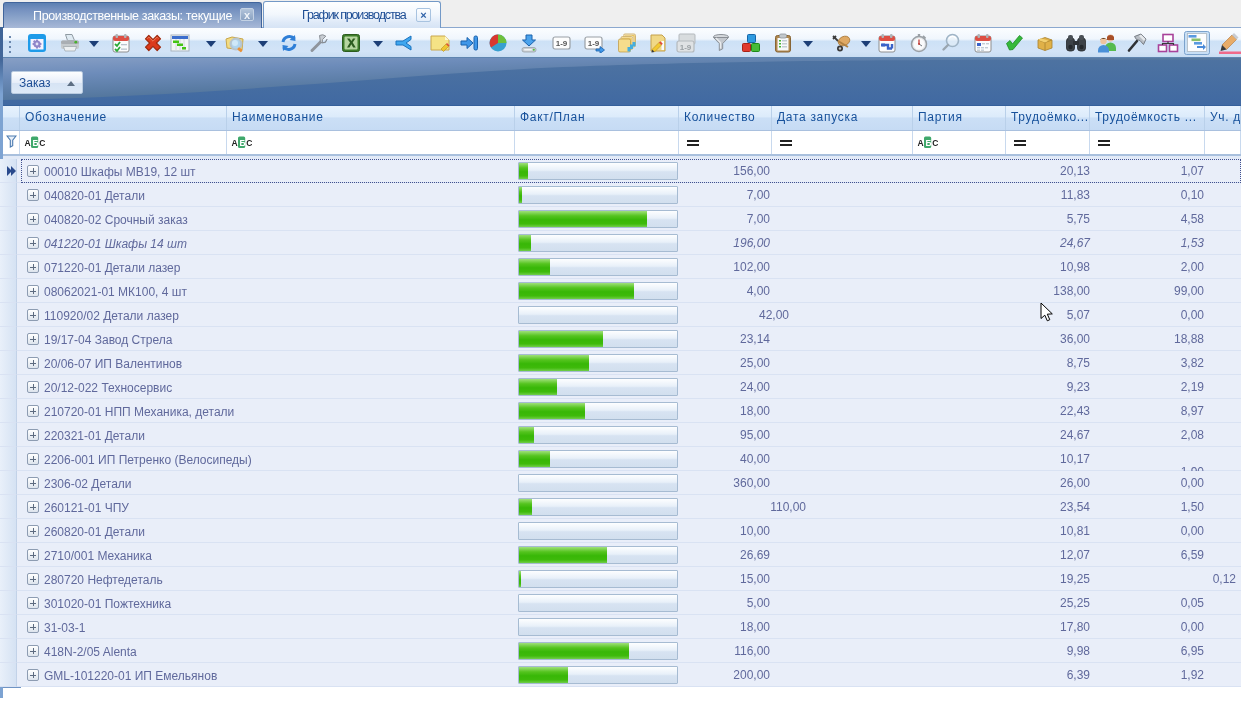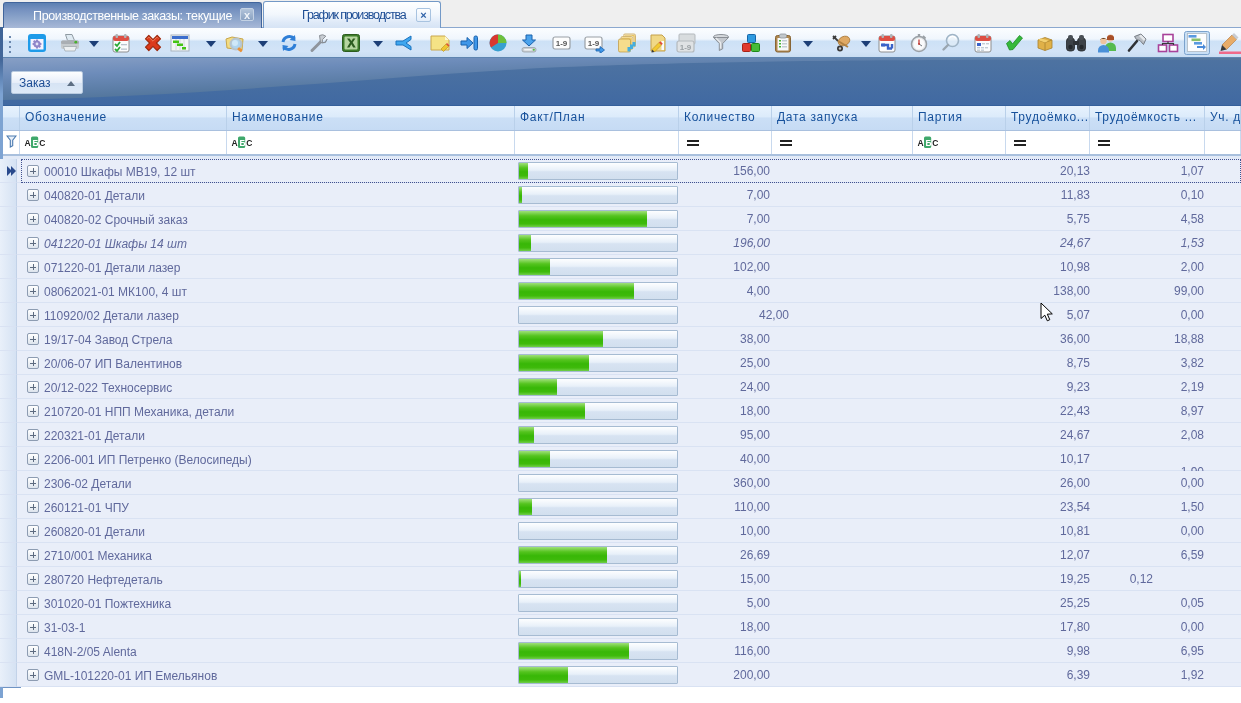--- a/index.html
+++ b/index.html
@@ -499,21 +499,21 @@
     <span class="num" style="left:1003px;width:84px;">5,07</span>
     <span class="num" style="left:1087px;width:114px;">0,00</span>
   </div>
 <div class="ind" style="top:303px;"></div>
 <div class="row" style="top:327px;">
     <div class="plus"></div>
     <span class="nm">19/17-04 Завод Стрела</span>
     <div class="track">
       <div class="fill" style="width:84px;"></div>
     </div>
-    <span class="num" style="left:676px;width:91px;">38,00</span>
+    <span class="num" style="left:676px;width:91px;">23,14</span>
     <span class="num" style="left:1003px;width:84px;">36,00</span>
     <span class="num" style="left:1087px;width:114px;">18,88</span>
   </div>
 <div class="ind" style="top:327px;"></div>
 <div class="row" style="top:351px;">
     <div class="plus"></div>
     <span class="nm">20/06-07 ИП Валентинов</span>
     <div class="track">
       <div class="fill" style="width:70px;"></div>
     </div>
@@ -574,21 +574,21 @@
     <span class="num" style="left:1003px;width:84px;">26,00</span>
     <span class="num" style="left:1087px;width:114px;">0,00</span>
   </div>
 <div class="ind" style="top:471px;"></div>
 <div class="row" style="top:495px;">
     <div class="plus"></div>
     <span class="nm">260121-01 ЧПУ</span>
     <div class="track">
       <div class="fill" style="width:13px;"></div>
     </div>
-    <span class="num" style="left:676px;width:91px;">110,00</span>
+    <span class="num" style="left:712px;width:91px;">110,00</span>
     <span class="num" style="left:1003px;width:84px;">23,54</span>
     <span class="num" style="left:1087px;width:114px;">1,50</span>
   </div>
 <div class="ind" style="top:495px;"></div>
 <div class="row" style="top:519px;">
     <div class="plus"></div>
     <span class="nm">260820-01 Детали</span>
     <div class="track"></div>
     <span class="num" style="left:676px;width:91px;">10,00</span>
     <span class="num" style="left:1003px;width:84px;">10,81</span>
@@ -607,21 +607,21 @@
   </div>
 <div class="ind" style="top:543px;"></div>
 <div class="row" style="top:567px;">
     <div class="plus"></div>
     <span class="nm">280720 Нефтедеталь</span>
     <div class="track">
       <div class="fill" style="width:2px;"></div>
     </div>
     <span class="num" style="left:676px;width:91px;">15,00</span>
     <span class="num" style="left:1003px;width:84px;">19,25</span>
-    <span class="num" style="left:1036px;width:114px;">0,12</span>
+    <span class="num" style="left:1119px;width:114px;">0,12</span>
   </div>
 <div class="ind" style="top:567px;"></div>
 <div class="row" style="top:591px;">
     <div class="plus"></div>
     <span class="nm">301020-01 Пожтехника</span>
     <div class="track"></div>
     <span class="num" style="left:676px;width:91px;">5,00</span>
     <span class="num" style="left:1003px;width:84px;">25,25</span>
     <span class="num" style="left:1087px;width:114px;">0,05</span>
   </div>

